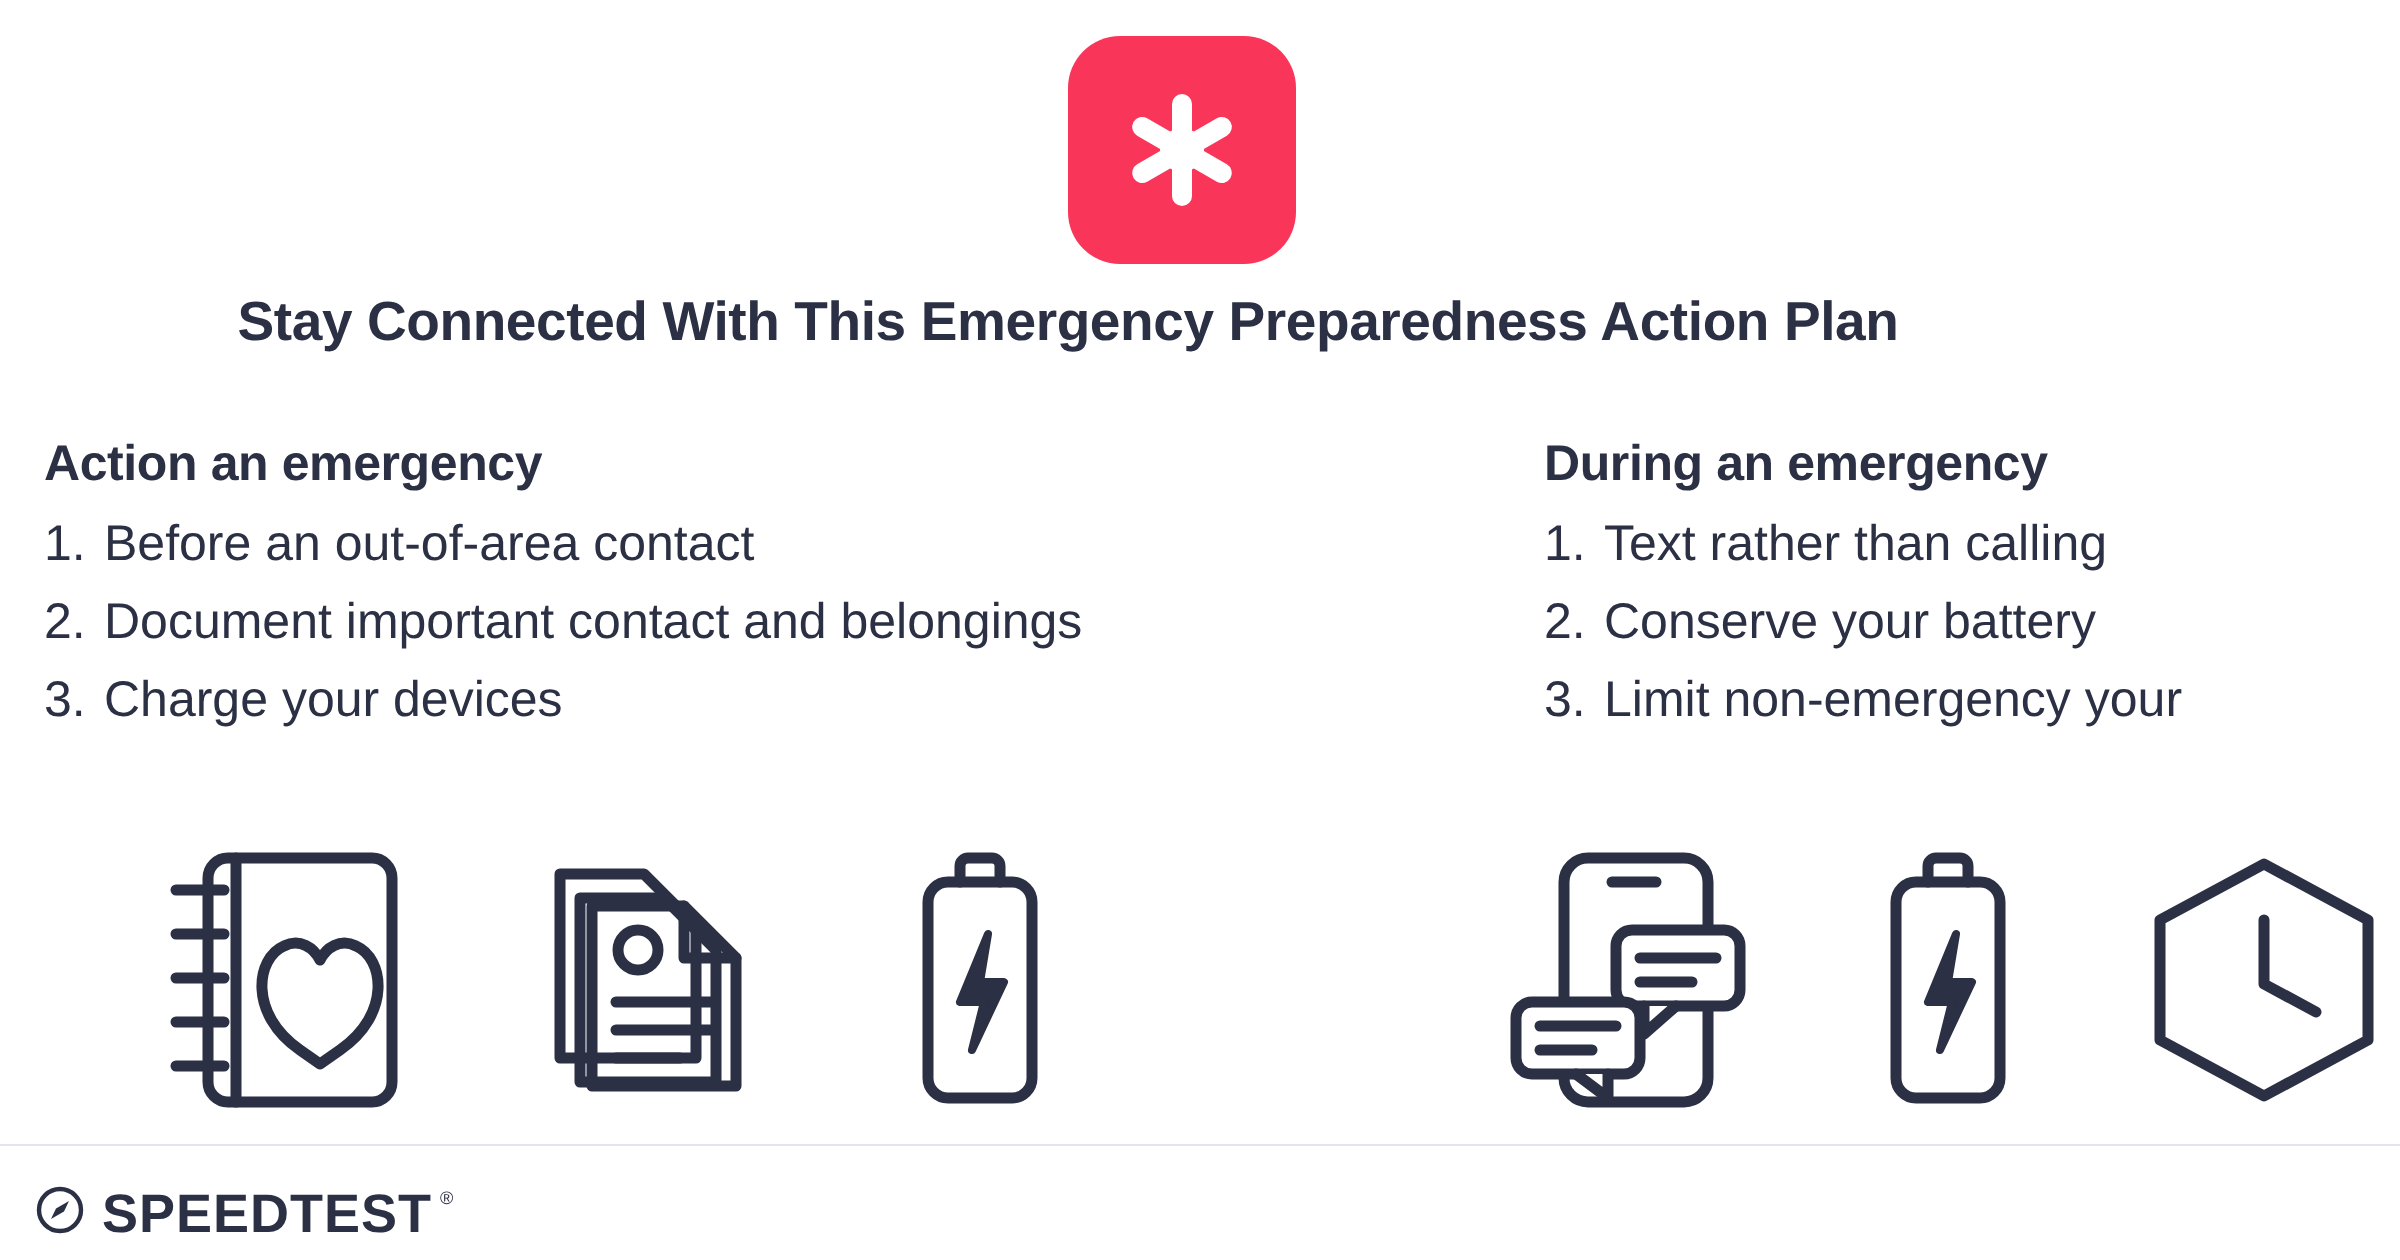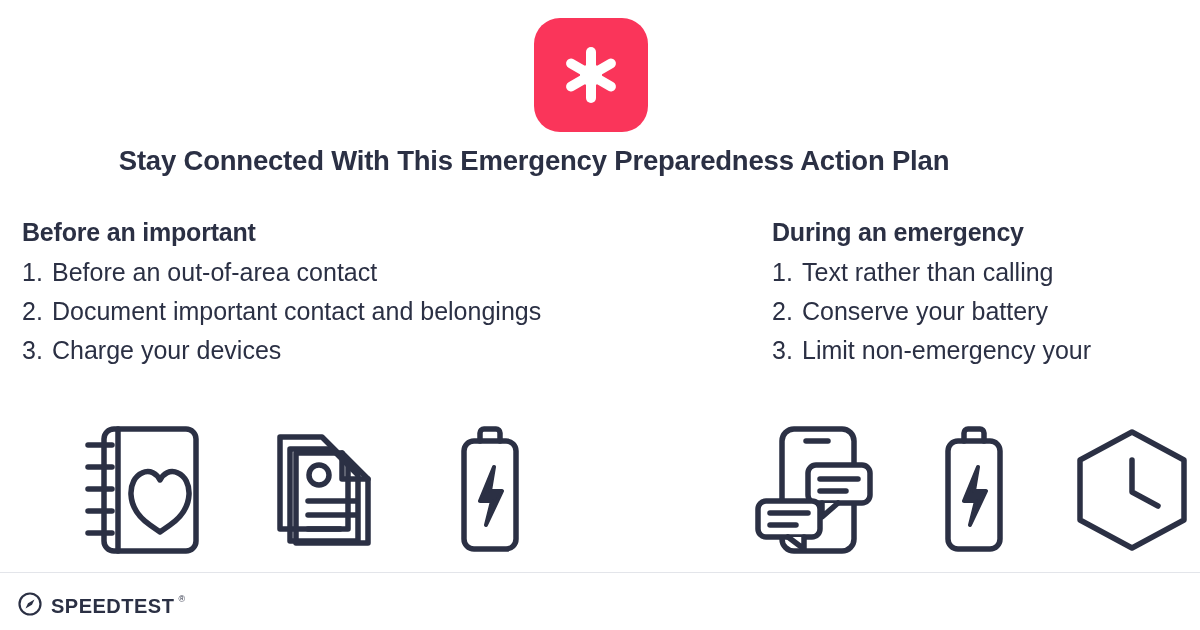--- a/index.html
+++ b/index.html
@@ -109,21 +109,21 @@
   }
   .footer-left {
     position: absolute;
     left: 18px;
     top: 592px;
     display: flex;
     align-items: center;
     gap: 9px;
   }
   .footer-left .wordmark {
-    font-size: 20px;
+    font-size: 27px;
     font-weight: bold;
     letter-spacing: 0.5px;
     color: #2b3044;
   }
   .footer-left .tm {
     font-size: 9px;
     color: #2b3044;
     align-self: flex-start;
     margin-top: 2px;
     margin-left: -5px;
@@ -155,21 +155,21 @@
           <rect x="27" y="4" width="10" height="56" rx="5" transform="rotate(120 32 32)"></rect>
           <circle cx="32" cy="32" r="11"></circle>
         </g>
       </svg>
     </span>
   </div>
 
   <div class="headline">Stay Connected With This Emergency Preparedness Action Plan</div>
 
   <div class="col col-left">
-    <div class="col-title">Before an important</div>
+    <div class="col-title">Action an emergency</div>
     <ol class="steps">
       <li>
         <span class="num">1.</span>
         <span class="txt">Before an out-of-area contact</span>
       </li>
       <li>
         <span class="num">2.</span>
         <span class="txt">Document important contact and belongings</span>
       </li>
       <li>

